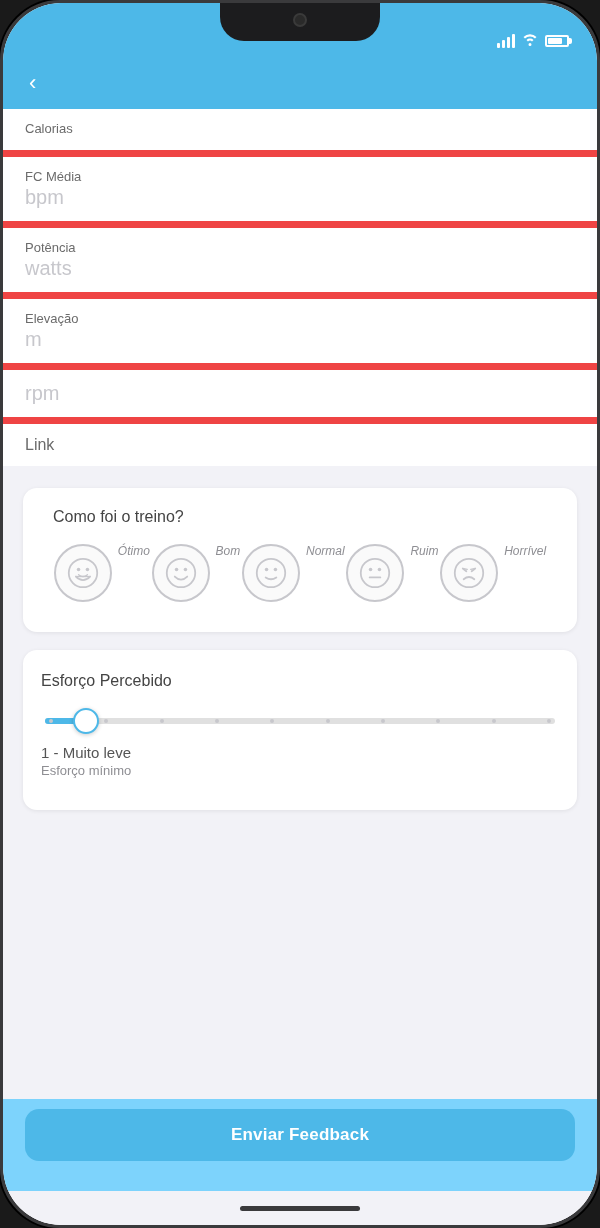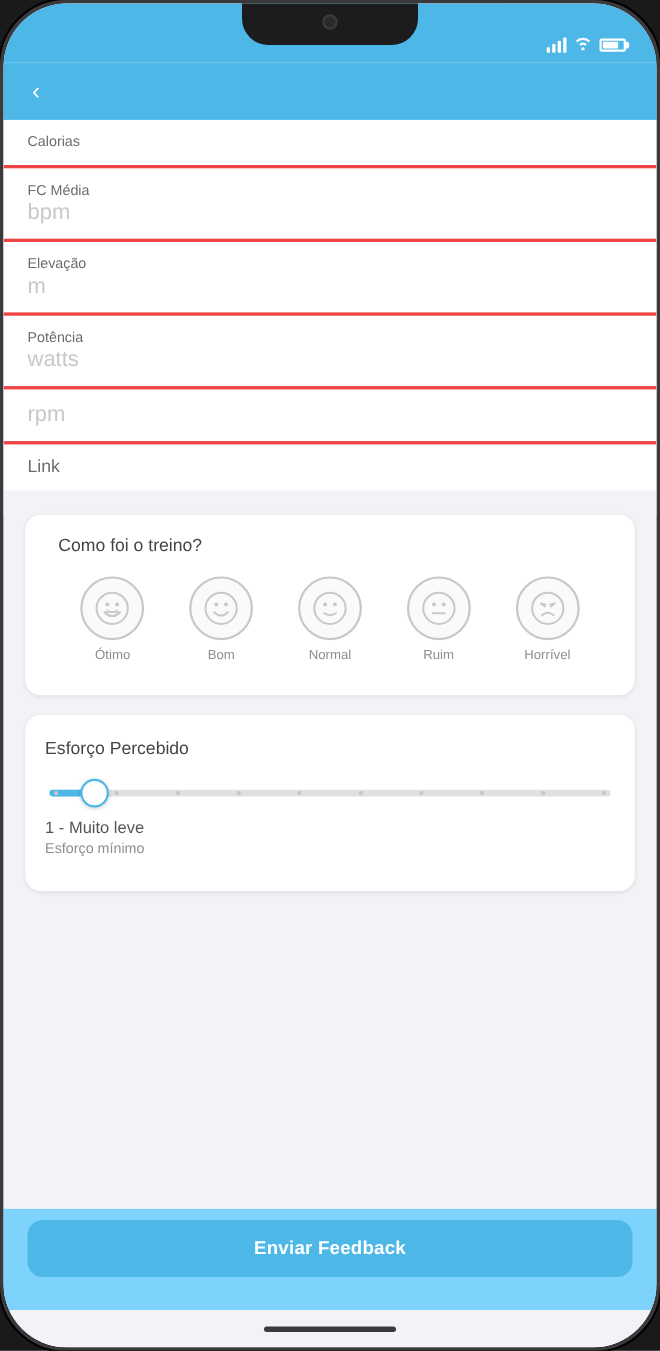--- a/index.html
+++ b/index.html
@@ -192,21 +192,21 @@
     .content::-webkit-scrollbar { display: none; }
 
     
     .fields-section {
       background: white;
       margin-bottom: 0;
     }
 
     .field-item {
       padding: 12px 22px;
-      border-bottom: 3px solid #ef4444;
+      border-bottom: 7px solid #ef4444;
     }
 
     .field-item:last-child {
       border-bottom: none;
     }
 
     .field-label {
       font-size: 13px;
       color: #6b6b6b;
       margin-bottom: 2px;
@@ -246,24 +246,25 @@
 
     .emoji-row {
       display: flex;
       justify-content: space-around;
       align-items: center;
       margin-bottom: 10px;
     }
 
     .emoji-item {
       display: flex;
-      flex-direction: column;
-      align-items: center;
+      flex-direction: row;
+      align-items: flex-start;
       gap: 6px;
       cursor: pointer;
+      font-style: italic;
     }
 
     .emoji-circle {
       width: 58px;
       height: 58px;
       border-radius: 50%;
       border: 2px solid #c7c7cc;
       display: flex;
       align-items: center;
       justify-content: center;
@@ -442,27 +443,27 @@
         <div class="field-item">
           <div class="field-label">Calorias</div>
         </div>
 
         <div class="field-item">
           <div class="field-label">FC Média</div>
           <div class="field-value">bpm</div>
         </div>
 
         <div class="field-item">
+          <div class="field-label">Potência</div>
+          <div class="field-value">watts</div>
+        </div>
+
+        <div class="field-item">
           <div class="field-label">Elevação</div>
           <div class="field-value">m</div>
-        </div>
-
-        <div class="field-item">
-          <div class="field-label">Potência</div>
-          <div class="field-value">watts</div>
         </div>
 
         <div class="field-item">
           <div class="field-value">rpm</div>
         </div>
 
         <div class="field-item">
           <div class="field-link">Link</div>
         </div>
 

